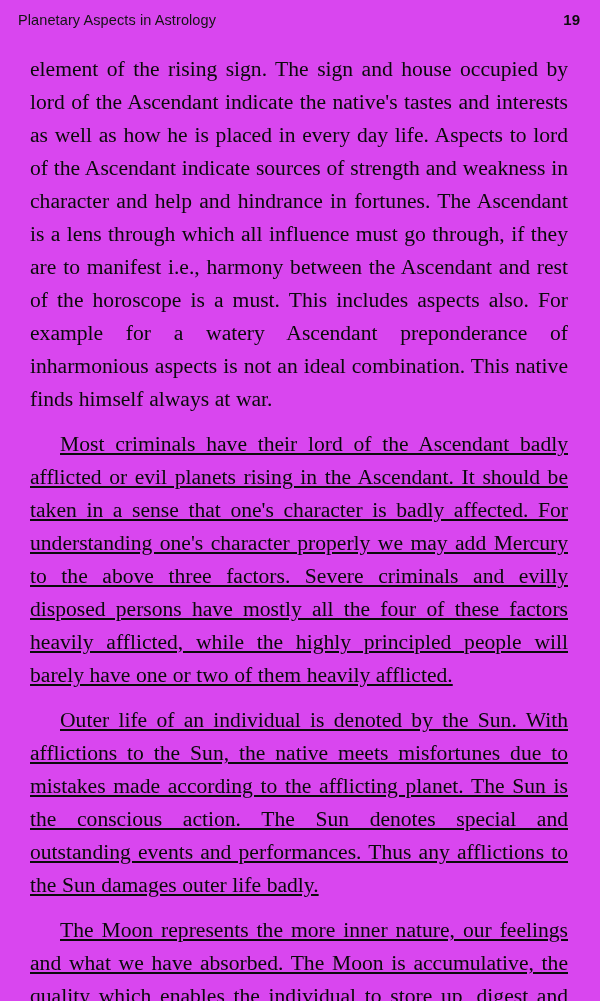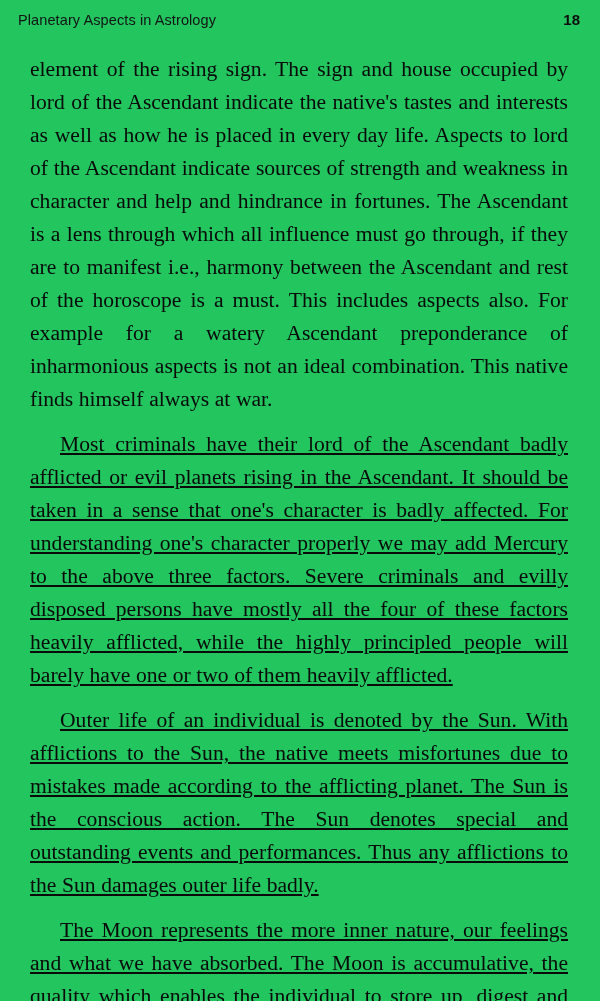--- a/index.html
+++ b/index.html
@@ -4,21 +4,21 @@
 <style>
   html, body {
     margin: 0;
     padding: 0;
     background: #ffffff;
   }
   .page {
     position: relative;
     width: 600px;
     height: 1001px;
-    background: #22c55e;
+    background: #d946ef;
     overflow: hidden;
     box-sizing: border-box;
   }
   .running-head {
     position: absolute;
     top: 11px;
     left: 18px;
     right: 20px;
     height: 22px;
     display: flex;
@@ -64,21 +64,21 @@
     margin-top: 0;
   }
 </style>
 </head>
 <body>
 
 <div class="page">
 
   <div class="running-head">
     <span class="running-head-title">Planetary Aspects in Astrology</span>
-    <span class="running-head-folio">18</span>
+    <span class="running-head-folio">19</span>
   </div>
 
   <div class="body-text">
     <p>element of the rising sign. The sign and house occupied by lord of the Ascendant indicate the native's tastes and interests as well as how he is placed in every  day life. Aspects to lord of the Ascendant indicate sources of strength and weakness in character and help and hindrance in fortunes. The Ascendant is a lens through which all influence must go through, if they are to manifest i.e., harmony between the Ascendant and rest of the horoscope is a must. This includes aspects also. For example for a watery Ascendant preponderance of inharmonious aspects is not an ideal combination. This native finds himself always at war.</p>
     <p class="indented">Most criminals have their lord of the Ascendant badly afflicted or evil planets rising in the Ascendant. It should be taken in a sense that one's  character is badly affected. For understanding one's character properly we may add Mercury to the above three factors. Severe criminals and evilly disposed persons have mostly all the four of these factors heavily afflicted, while the highly principled people will barely have one or two of them heavily afflicted.</p>
     <p class="indented">Outer life of an individual is denoted by the Sun. With afflictions to the Sun, the native meets misfortunes due to mistakes made according to the afflicting planet. The Sun is the conscious action. The Sun denotes special and outstanding events and performances. Thus any afflictions to the Sun damages outer life badly.</p>
     <p class="indented">The Moon represents the more inner nature, our feelings and what we have absorbed. The Moon is accumulative, the quality which enables the individual to store up, digest and assimilate what the Sun has delivered to him by his manifestation in the field of action. Thus Moon has much to do with memory and subconscious actions which are generated as habitual</p>
   </div>
 
 </div>

